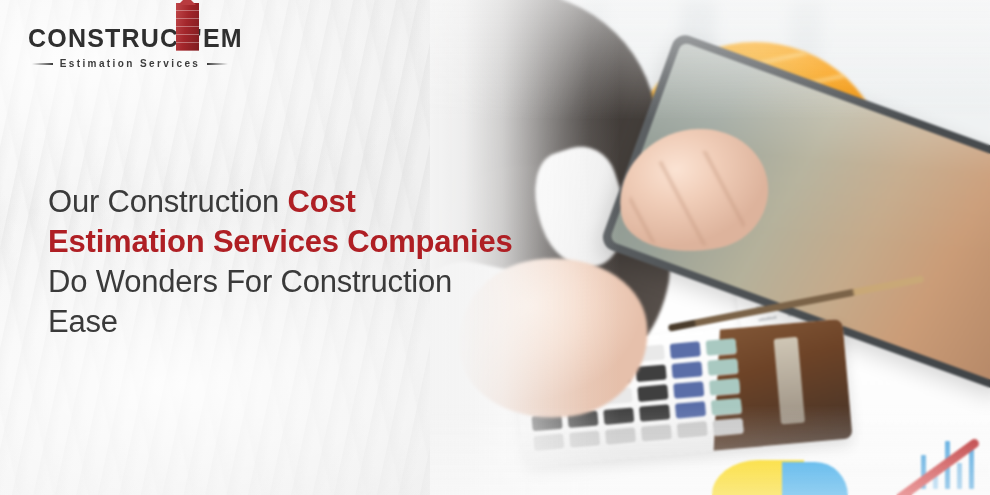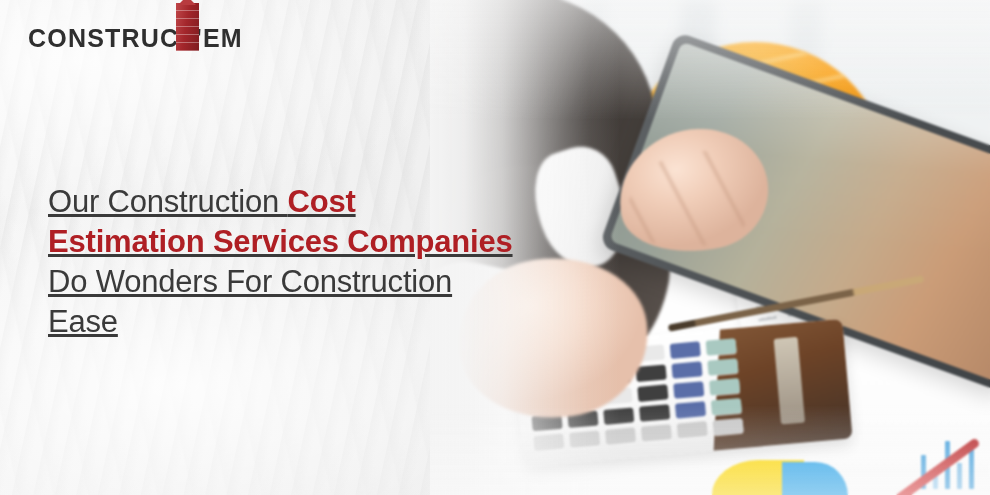--- a/index.html
+++ b/index.html
@@ -371,21 +371,21 @@
   .logo-sub .txt {
     font-size:10px; font-weight:700; letter-spacing:2.4px;
     color:#3c3c3c; white-space:nowrap;
   }
 
   
   .headline {
     position:absolute; left:48px; top:182px;
     width:470px;
     font-size:31px; line-height:40px; font-weight:400;
-    color:#3a3a3a; letter-spacing:-.2px;text-decoration:underline;
+    color:#3a3a3a; letter-spacing:-.2px;
   }
   .headline .hl { color:#AF1F24; font-weight:700; }
 </style>
 </head>
 <body>
 
 <div class="banner">
 
   <div class="bg-base"></div>
   <div class="bg-strokes"></div>
@@ -491,17 +491,22 @@
     <div class="photo-fade"></div>
     <div class="photo-fade-top"></div>
     <div class="photo-fade-bottom"></div>
   </div>
 
   <div class="logo">
     <div class="logo-main">
       <span>CONSTRUCT'EM</span>
       <span class="logo-tower"></span>
     </div>
+    <div class="logo-sub">
+      <span class="ln"></span>
+      <span class="txt">Estimation Services</span>
+      <span class="ln r"></span>
+    </div>
   </div>
 
   <h1 class="headline"><span>Our Construction </span><span class="hl">Cost Estimation Services Companies</span><span> Do Wonders For Construction Ease</span></h1>
 
 </div>
 
 </body></html>

